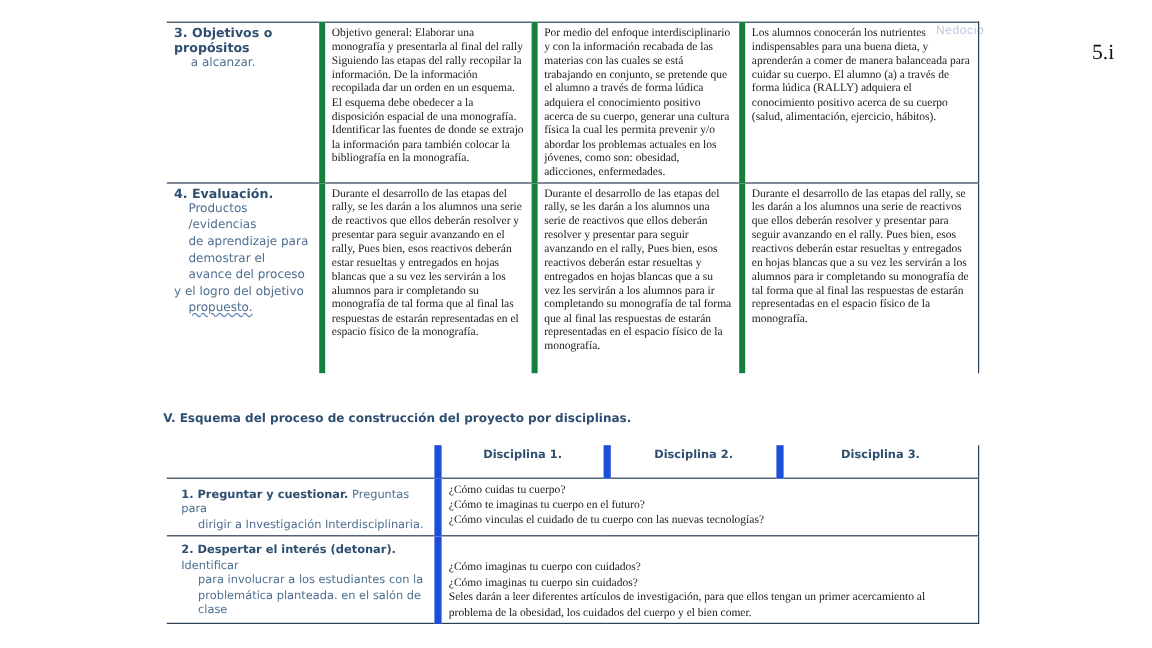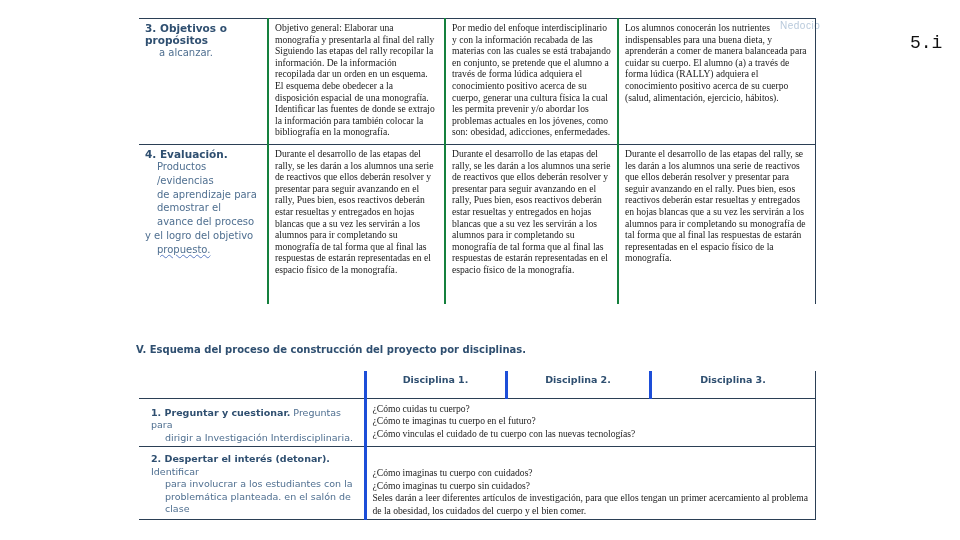--- a/index.html
+++ b/index.html
@@ -1,33 +1,33 @@
 <!DOCTYPE html>
 <html><head>
 <meta charset="utf-8">
 <style>
   html, body { margin:0; padding:0; }
   body { width:960px; height:540px; background:#ffffff; position:relative; overflow:hidden; font-family:"DejaVu Serif", serif; }
-  .slide-num { position:absolute; left:910px; top:33px; font-family:Liberation Mono, monospace; font-size:18px; color:#111; }
+  .slide-num { position:absolute; left:910px; top:33px; font-family:Liberation Serif, serif; font-size:18px; color:#111; }
   .faded-top { position:absolute; left:780px; top:20px; font-family:"Liberation Sans", sans-serif; font-size:10px; color:#b8c9db; letter-spacing:0.5px; }
   .tbl { position:absolute; border-collapse:collapse; table-layout:fixed; }
   .tbl td { vertical-align:top; padding:3px 6px 2px 6px;margin-left:22px; }
   .serif { font-family:"Liberation Serif", serif; font-size:9.6px; line-height:11.6px; color:#1a1a1a; }
   .sans { font-family:"DejaVu Sans", sans-serif; color:#2f4f70; }
   .t1 { left:139px; top:18px; width:676px; }
-  .t1 td { border-left:2px solid #15803d; border-top:1px solid #2b3f55; }
+  .t1 td { border-left:5px solid #15803d; border-top:1px solid #2b3f55; }
   .t1 td:last-child { border-right:1px solid #2b3f55; }
   .t1 td.label { border-left:none; }
   .label-title { font-size:10.5px; font-weight:bold; color:#2f4f70; }
   .label-body { font-size:10px; color:#4f6f90; line-height:13.8px; padding-left:12px; }
   .label-body.noindent { padding-left:0; }
   .uline { text-decoration:underline wavy #5a7cc2; }
   .sec-v { position:absolute; left:136px; top:344px; font-family:"DejaVu Sans", sans-serif; font-weight:bold; font-size:10px; color:#2f4f70; }
   .t2 { left:139px; top:371px; width:676px; }
-  .t2 td { border-left:3px solid #1d4ed8; }
+  .t2 td { border-left:6px solid #1d4ed8; }
   .t2 td:last-child { border-right:1px solid #2b3f55; }
   .t2 td.label { border-left:none; }
   .t2 tr.row td { border-top:1px solid #2b3f55; }
   .t2 tr.last td { border-bottom:1px solid #2b3f55; }
   .disc-head { font-family:"DejaVu Sans", sans-serif; font-weight:bold; font-size:9.5px; color:#2f4f70; text-align:center; }
   .q-label { font-family:"DejaVu Sans", sans-serif; font-size:9.5px; color:#4f6f90; line-height:12.5px; }
   .q-label b { color:#2f4f70; }
   .q-indent { padding-left:14px; }
 </style>
 </head>

